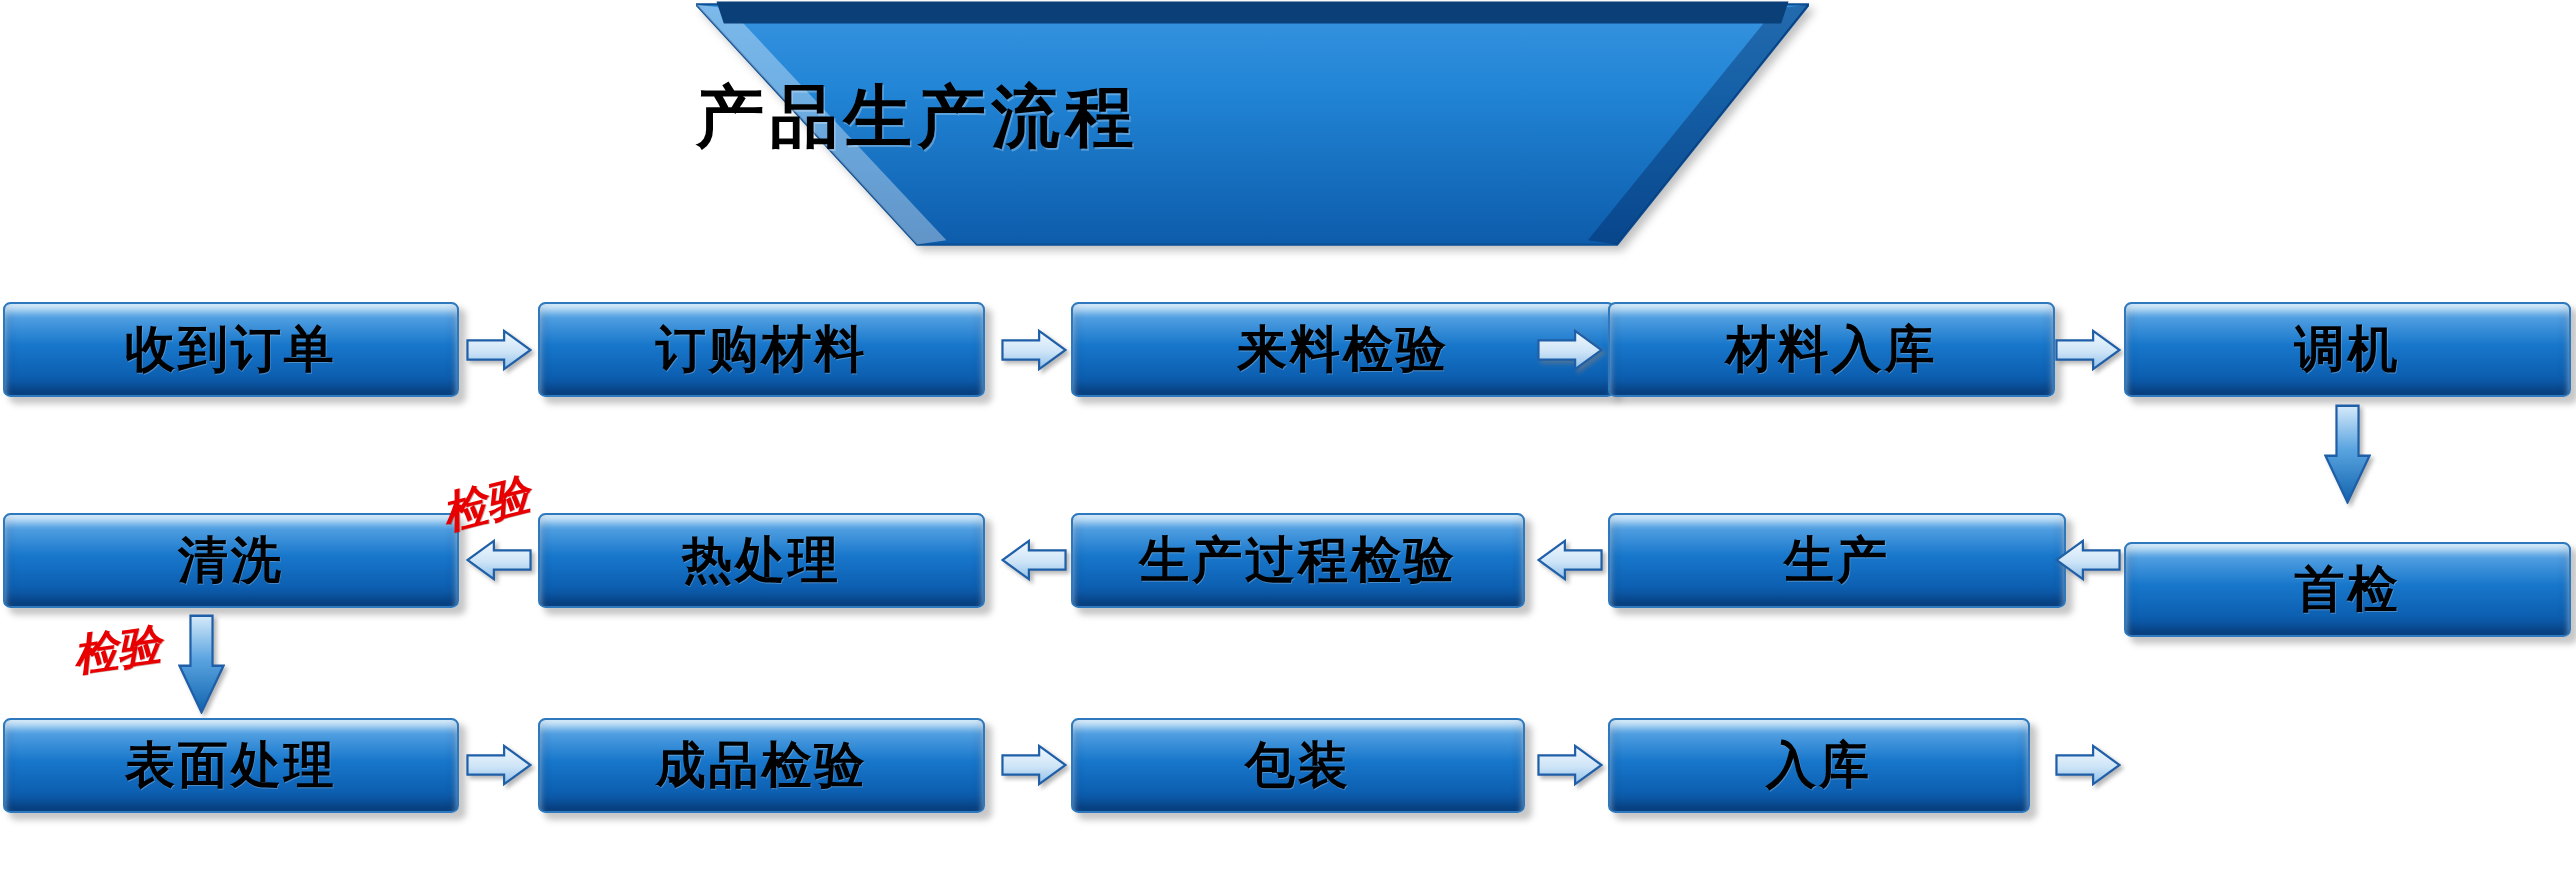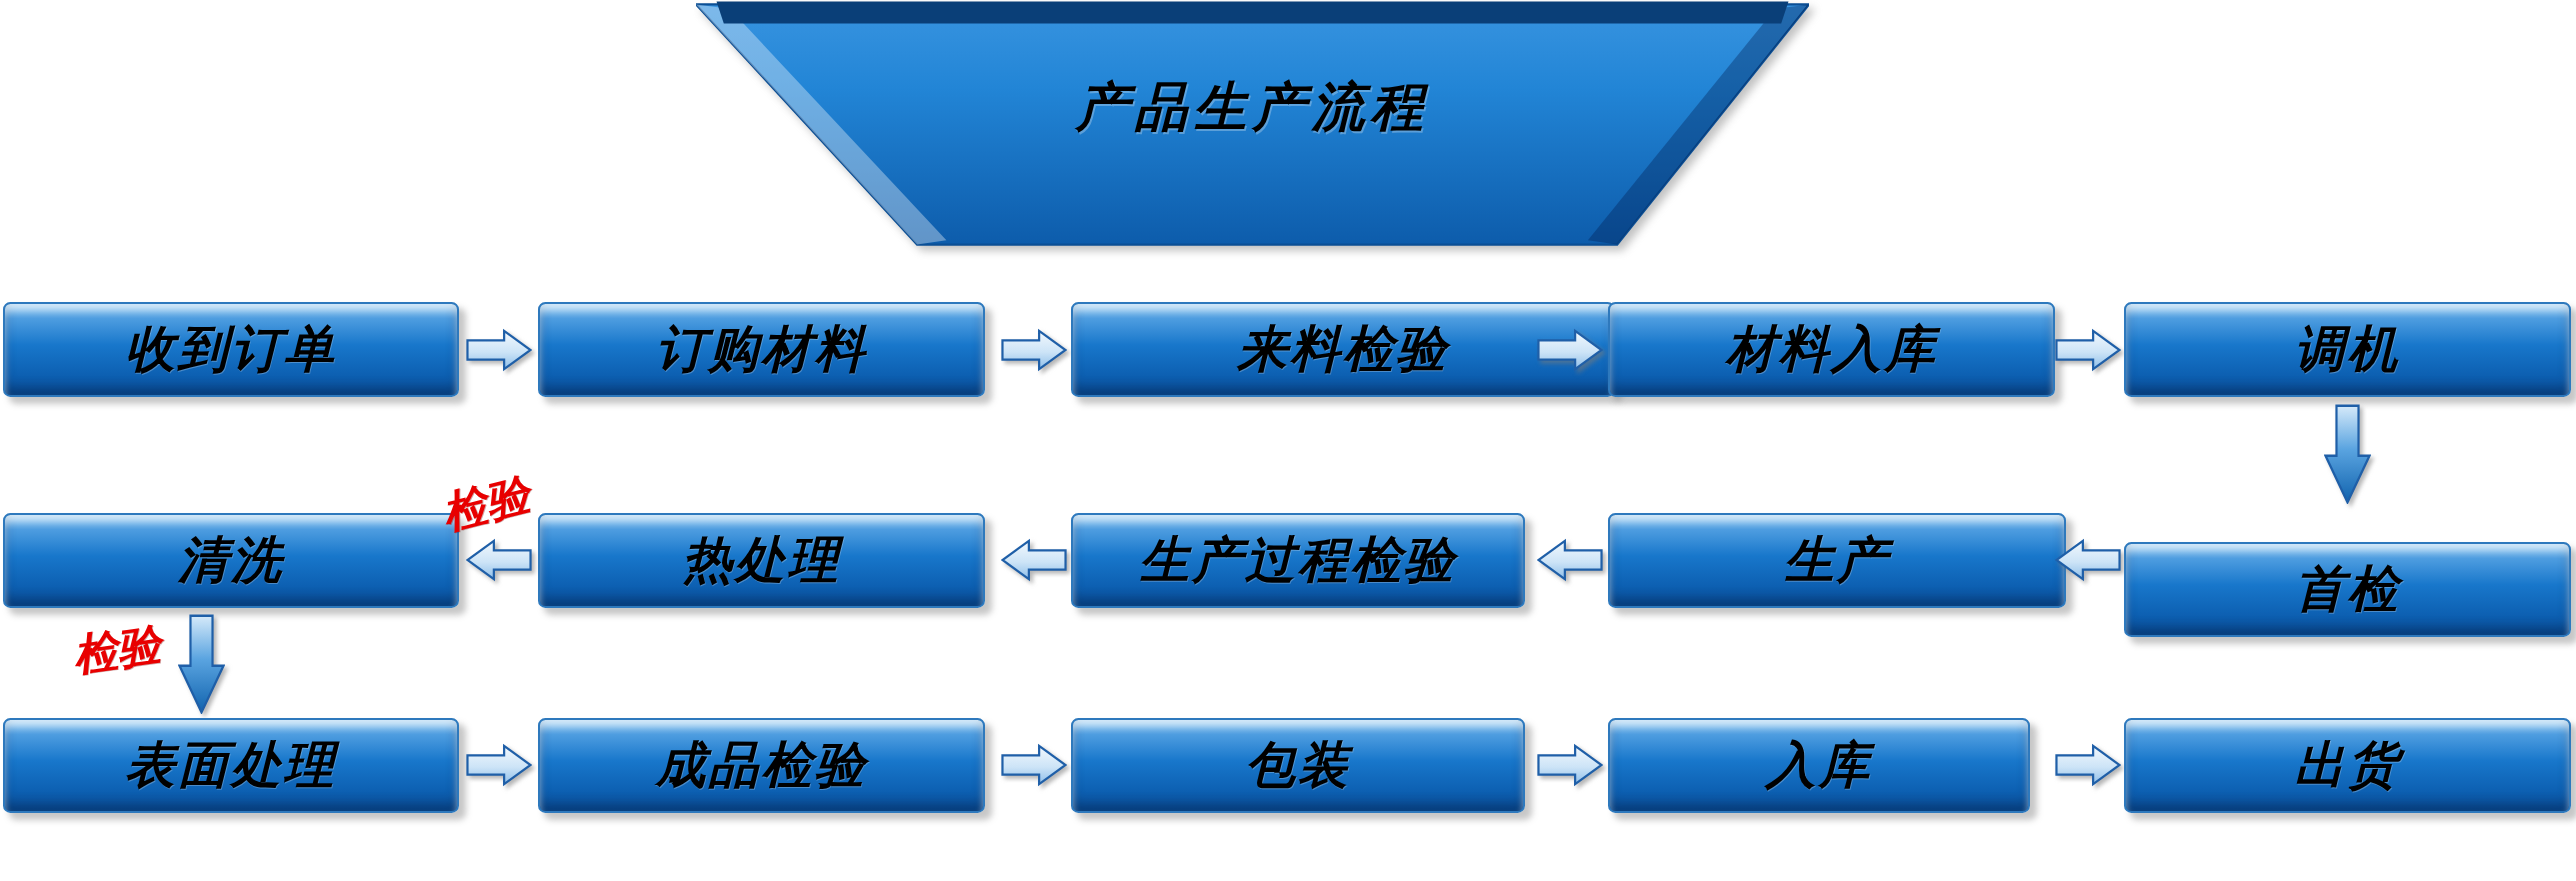--- a/index.html
+++ b/index.html
@@ -3,31 +3,31 @@
 <meta charset="utf-8">
 <style>
   *{box-sizing:border-box;margin:0;padding:0}
   html,body{background:#fff}
   body{font-family:"Liberation Sans",sans-serif}
   .stage{position:relative;width:2576px;height:882px;background:#fff;overflow:hidden}
 
   
   .banner{position:absolute;left:696px;top:0;width:1113px;height:249px}
   .banner svg{position:absolute;left:0;top:0;filter:drop-shadow(5.9px 5.9px 4.4px rgba(120,120,120,.45))}
-  .banner-title{position:absolute;left:0;top:72px;width:100%;text-align:center;
-    font-size:53px;font-weight:900;font-style:italic;color:#000;letter-spacing:5.9px;
+  .banner-title{position:absolute;left:0;top:72px;width:100%;text-align:left;
+    font-size:68px;font-weight:900;color:#000;letter-spacing:5.9px;
     text-shadow:1.5px 2.2px 0 rgba(255,255,255,.28)}
 
   
   .box{position:absolute;height:95px;border-radius:7.3px;border:2.2px solid #2e79bd;
     background:linear-gradient(180deg,#a6d4f5 0%,#4e9de0 16%,#1877cb 45%,#0d60b2 78%,#0a4f99 100%);
     box-shadow:inset 0 5.9px 7.3px rgba(255,255,255,.55), inset 0 -7.3px 10.3px rgba(3,30,70,.38),
                6.6px 6.6px 6.6px rgba(130,130,130,.45);
     display:flex;align-items:center;justify-content:center}
-  .box-label{font-size:50px;font-weight:800;font-style:italic;color:#000;letter-spacing:2.9px;
+  .box-label{font-size:50px;font-weight:800;color:#000;letter-spacing:2.9px;
     text-shadow:0.7px 0.7px 0 rgba(255,255,255,.25);white-space:nowrap}
 
   
   .arrow{position:absolute;filter:drop-shadow(3.7px 3.7px 2.2px rgba(120,120,120,.55))}
 
   
   .insp{position:absolute;color:#e80000;font-size:44px;font-weight:800;font-style:italic;
     white-space:nowrap;text-shadow:0.7px 0.7px 0 rgba(120,0,0,.35)}
 </style>
 </head>
@@ -159,18 +159,15 @@
   </div>
   <svg class="arrow" style="left:1537px;top:743px" width="66" height="44" viewBox="0 0 90 60">
     <use href="#arrowR" fill="url(#gradH)" stroke="#1f5fa8" stroke-width="3"></use>
   </svg>
   <div class="box" style="left:1608px;top:718px;width:422px">
     <span class="box-label">入库</span>
   </div>
   <svg class="arrow" style="left:2055px;top:743px" width="66" height="44" viewBox="0 0 90 60">
     <use href="#arrowR" fill="url(#gradH)" stroke="#1f5fa8" stroke-width="3"></use>
   </svg>
-  <div class="box" style="left:2124px;top:718px;width:447px">
-    <span class="box-label">出货</span>
-  </div>
 
 </div>
 
 
 </body></html>

